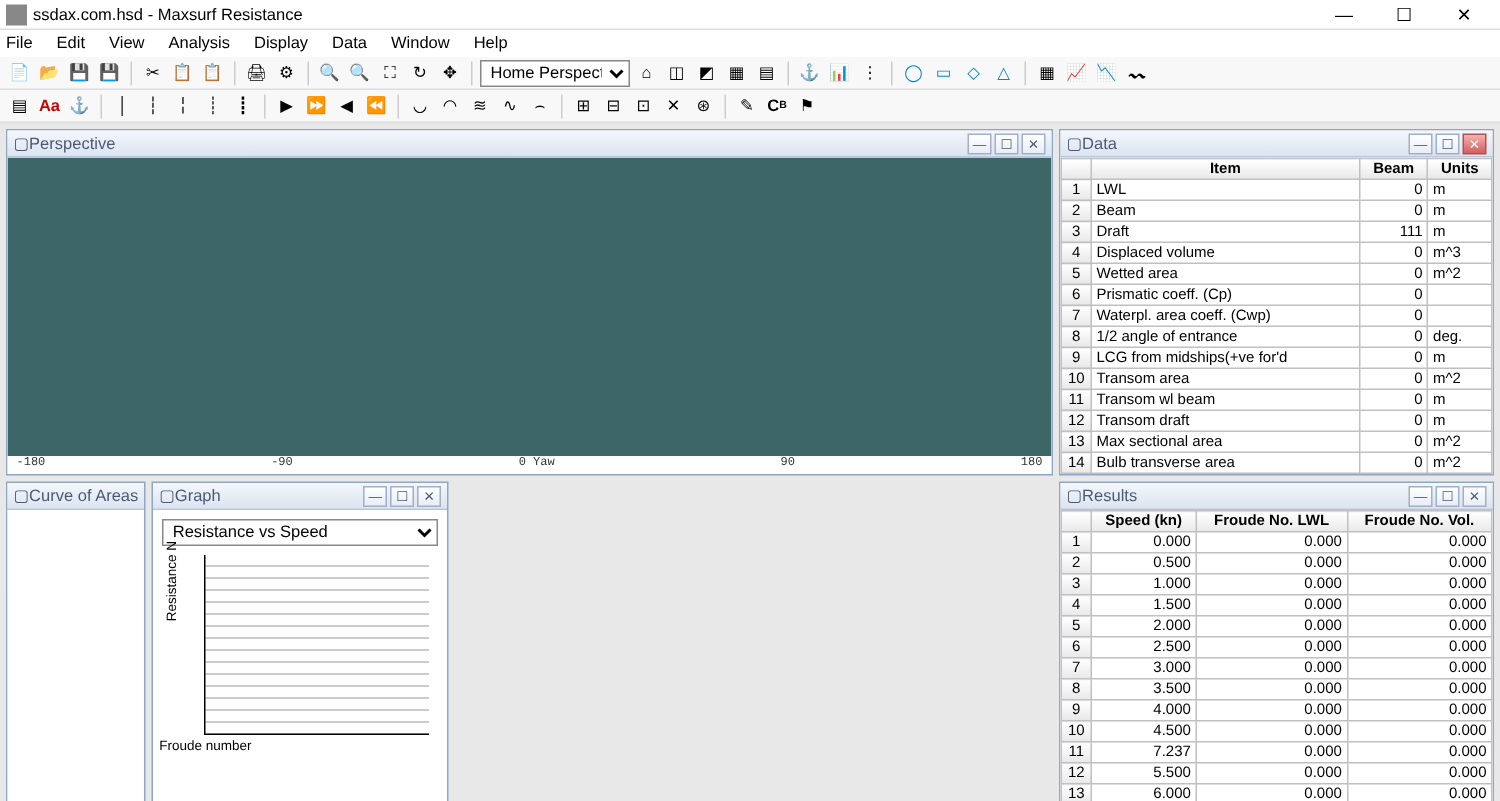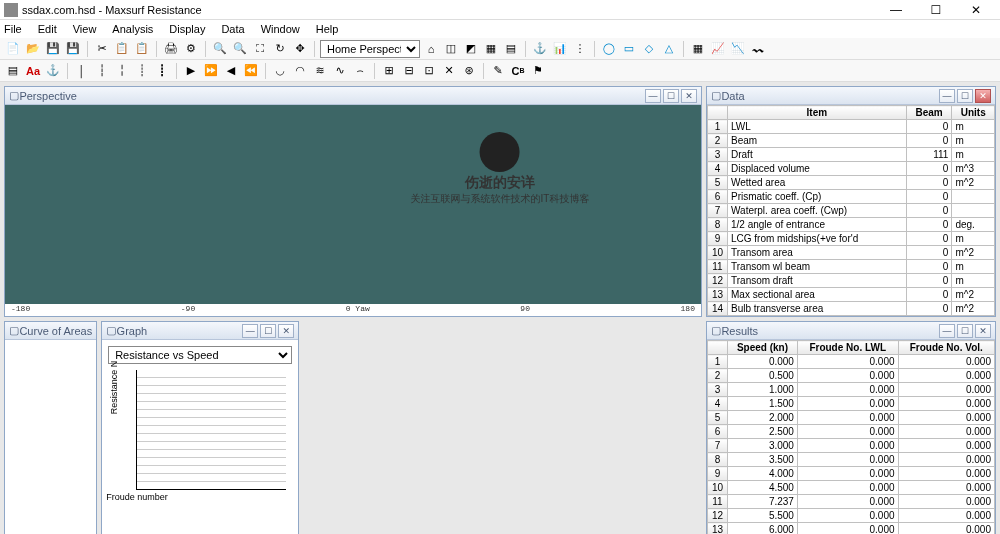--- a/index.html
+++ b/index.html
@@ -131,25 +131,20 @@
   <span class="tbtn">✕</span>
   <span class="tbtn">⊛</span>
   <span class="sep"></span>
   <span class="tbtn">✎</span>
   <span class="tbtn" style="font-weight:bold">C<sub style="font-size:7px">B</sub></span>
   <span class="tbtn">⚑</span>
 </div>
 
 <div class="workspace">
 
-  <div class="watermark">
-    <div class="circ"></div>
-    <div style="font-size:14px;font-weight:bold">伤逝的安详</div>
-    <div>关注互联网与系统软件技术的IT科技博客</div>
-  </div>
 
   <div class="panel" id="p-perspective">
     <div class="panel-header">
       <span>▢</span>
       <span class="ptitle">Perspective</span>
       <span class="pbtn">—</span>
       <span class="pbtn">☐</span>
       <span class="pbtn">✕</span>
     </div>
     <div class="panel-body">

